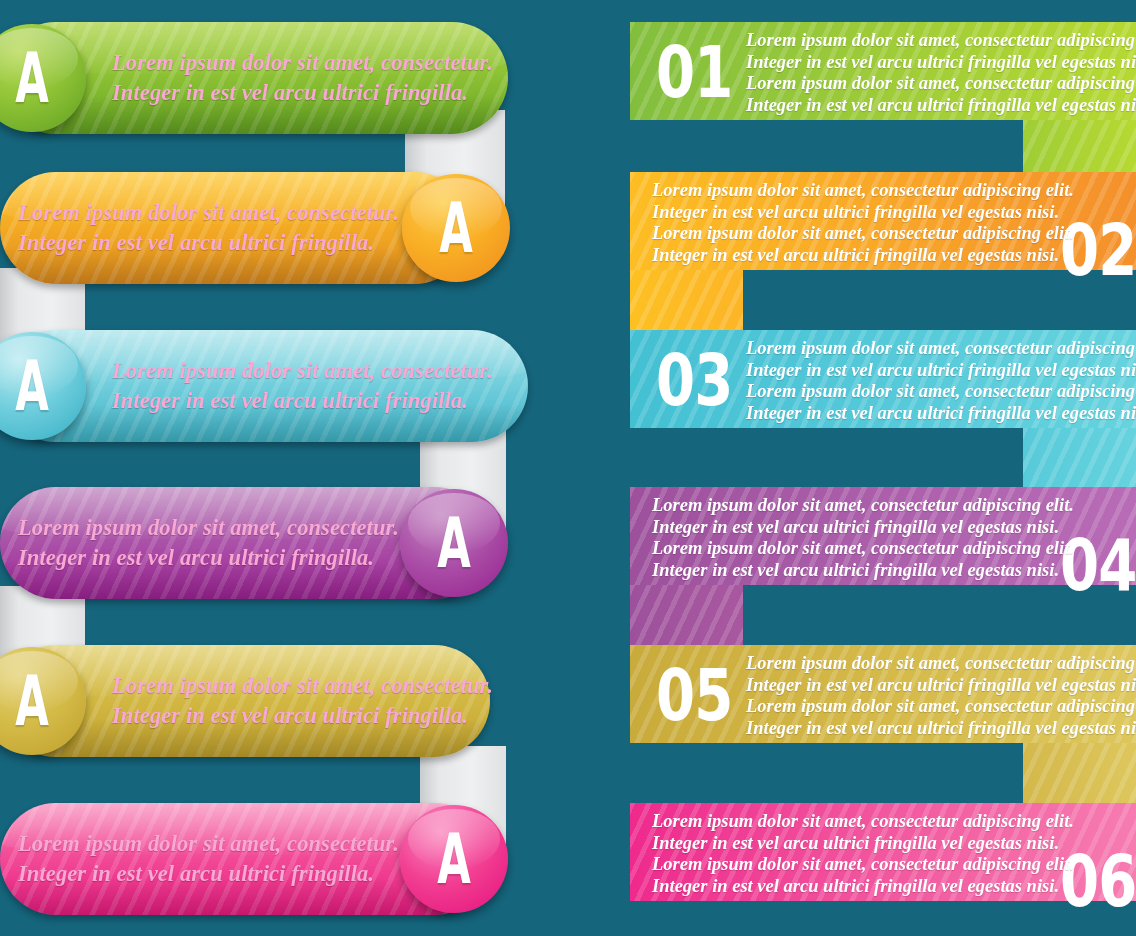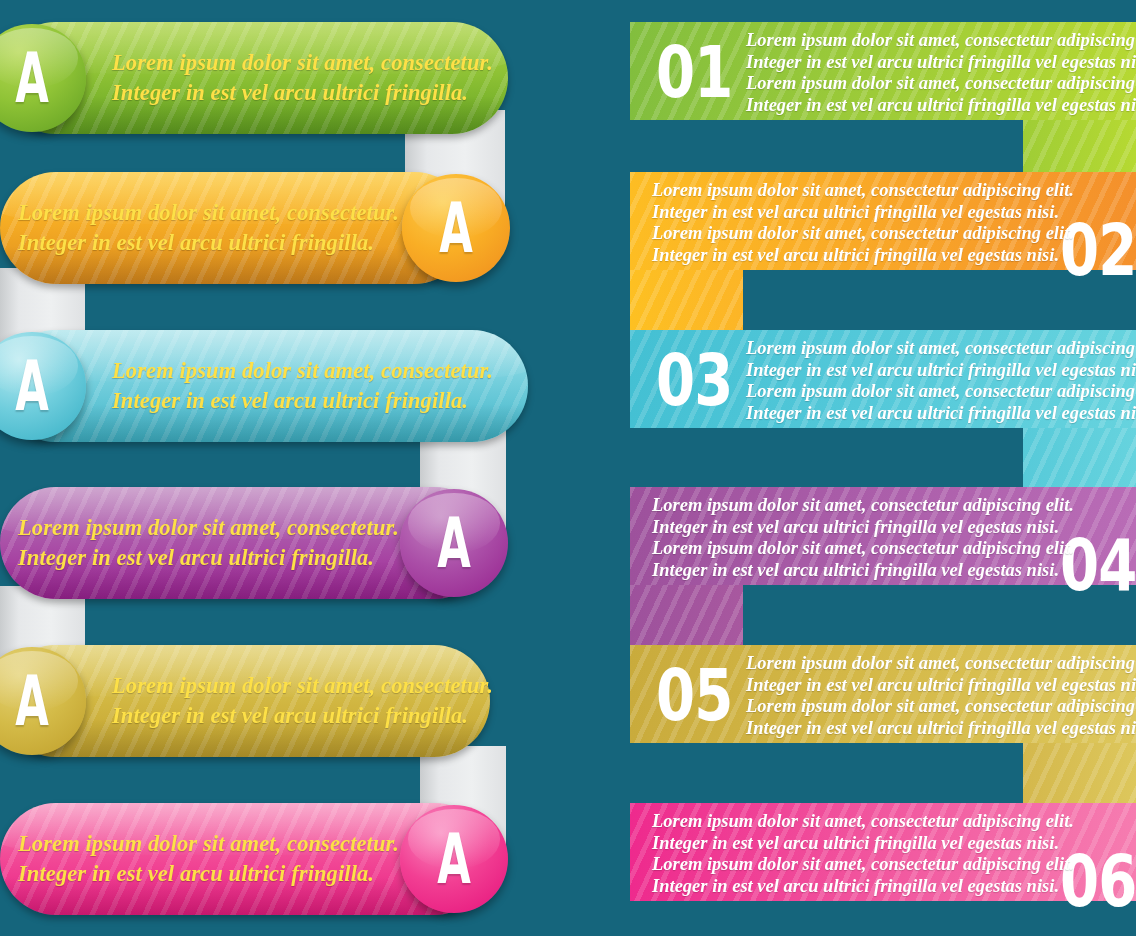--- a/index.html
+++ b/index.html
@@ -39,21 +39,21 @@
     border-radius:56px 56px 40% 40%/56px 56px 18px 18px;
   }
   .lbar .shade{
     position:absolute;left:0;right:0;bottom:0;height:34%;
     background:linear-gradient(to bottom, rgba(0,0,0,0), rgba(0,0,0,0.16));
   }
 
   .ltext{
     position:absolute;
     font-style:italic;font-weight:bold;
-    color:#fde047;font-size:22.5px;line-height:30px;
+    color:#f9a8d4;font-size:22.5px;line-height:30px;
     letter-spacing:0.1px;
     text-shadow:0 1px 1px rgba(0,0,0,0.22);
     white-space:nowrap;
     z-index:5;
   }
 
   .badge{
     position:absolute;top:2px;width:108px;height:108px;border-radius:50%;
     z-index:6;
     box-shadow:0 5px 9px rgba(0,0,0,0.33);

